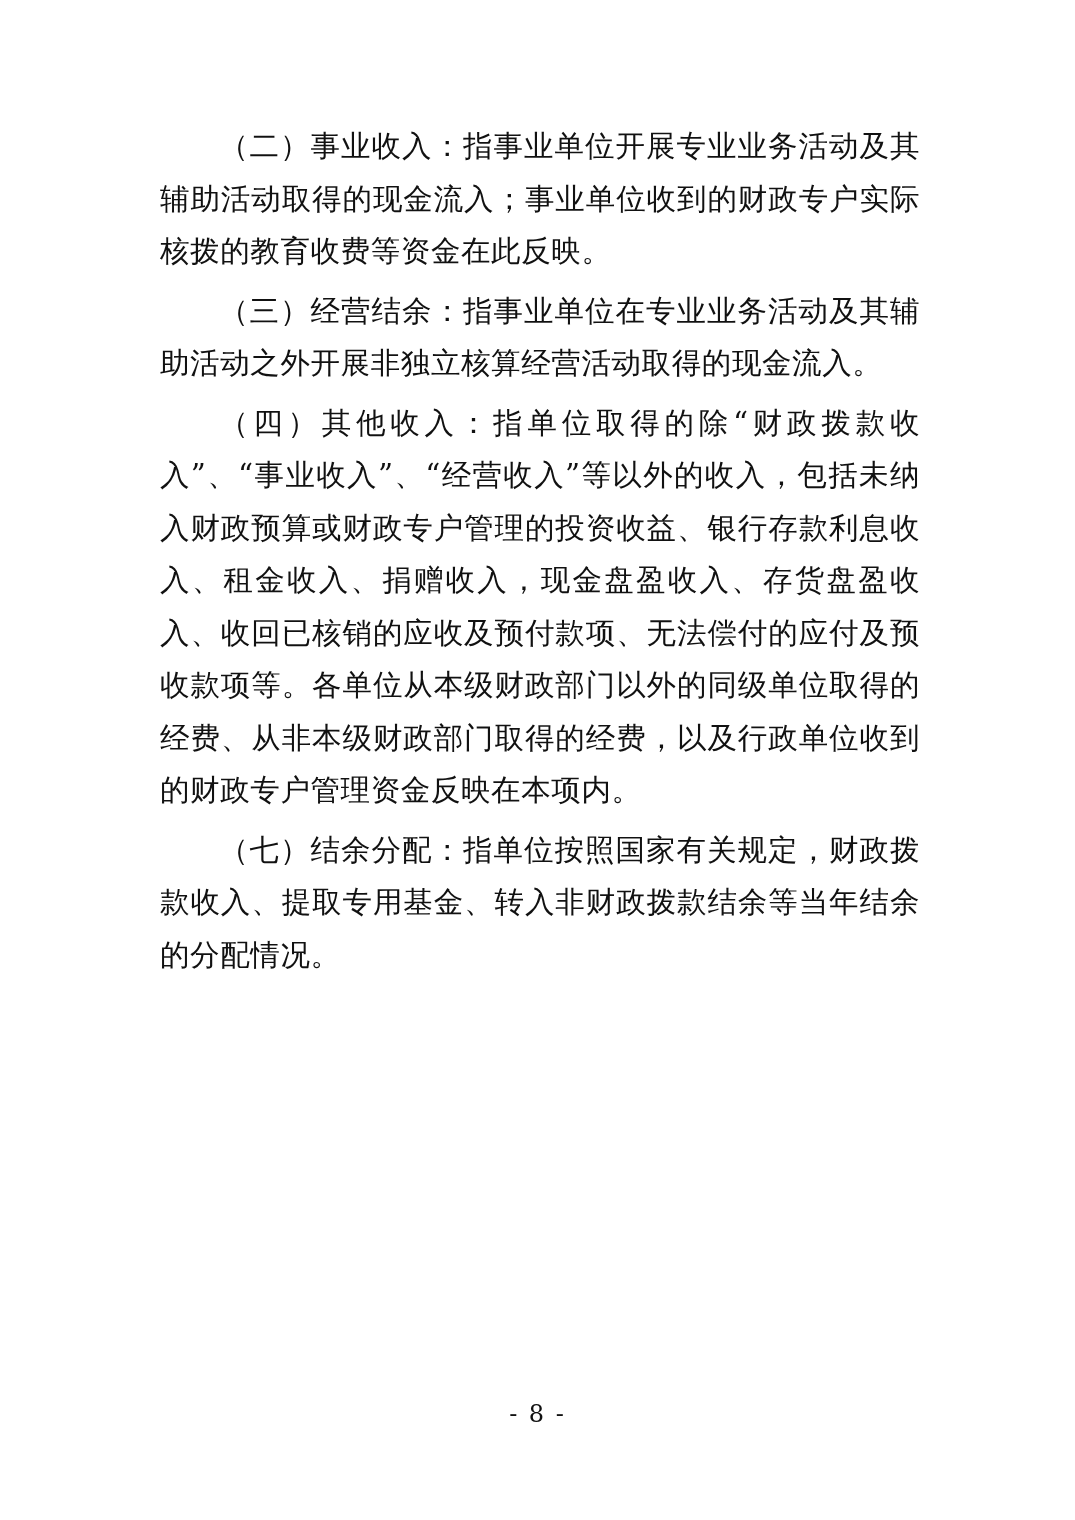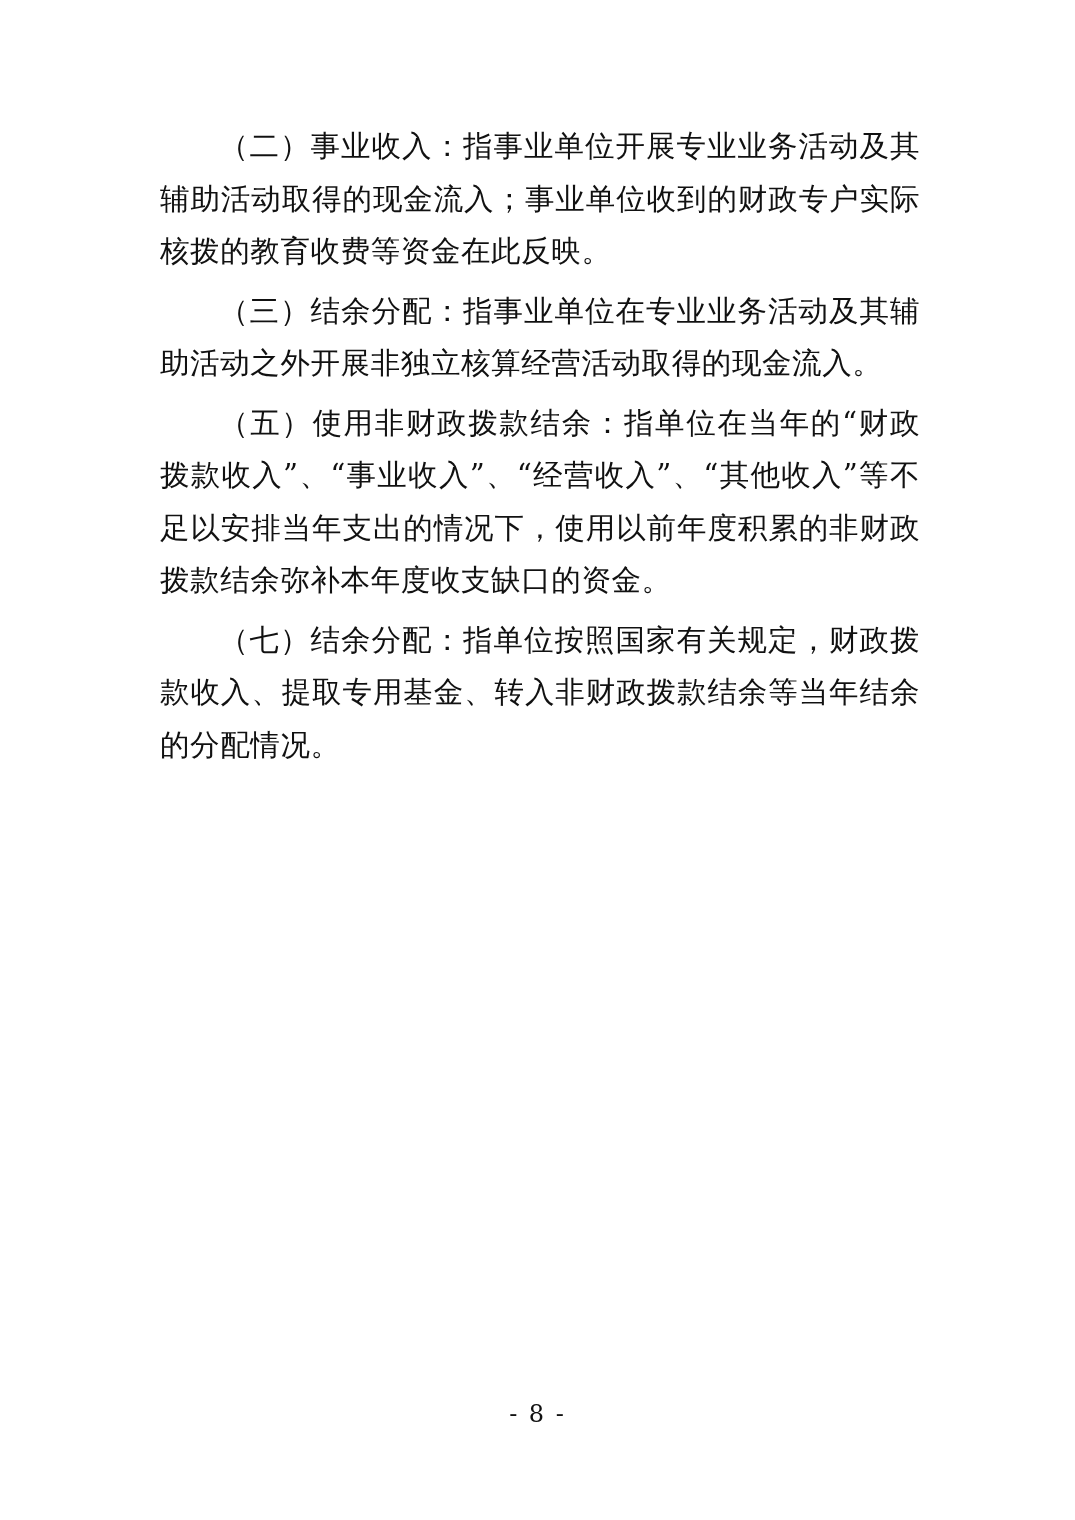--- a/index.html
+++ b/index.html
@@ -48,20 +48,20 @@
     letter-spacing: 2px;
   }
 </style>
 </head>
 <body>
 
 <div class="page">
 
   <div class="content">
     <p class="para">（二）事业收入：指事业单位开展专业业务活动及其辅助活动取得的现金流入；事业单位收到的财政专户实际核拨的教育收费等资金在此反映。</p>
-    <p class="para">（三）结余分配：指事业单位在专业业务活动及其辅助活动之外开展非独立核算经营活动取得的现金流入。</p>
-    <p class="para">（五）使用非财政拨款结余：指单位在当年的“财政拨款收入”、“事业收入”、“经营收入”、“其他收入”等不足以安排当年支出的情况下，使用以前年度积累的非财政拨款结余弥补本年度收支缺口的资金。</p>
+    <p class="para">（三）经营结余：指事业单位在专业业务活动及其辅助活动之外开展非独立核算经营活动取得的现金流入。</p>
+    <p class="para">（四）其他收入：指单位取得的除“财政拨款收入”、“事业收入”、“经营收入”等以外的收入，包括未纳入财政预算或财政专户管理的投资收益、银行存款利息收入、租金收入、捐赠收入，现金盘盈收入、存货盘盈收入、收回已核销的应收及预付款项、无法偿付的应付及预收款项等。各单位从本级财政部门以外的同级单位取得的经费、从非本级财政部门取得的经费，以及行政单位收到的财政专户管理资金反映在本项内。</p>
     <p class="para">（七）结余分配：指单位按照国家有关规定，财政拨款收入、提取专用基金、转入非财政拨款结余等当年结余的分配情况。</p>
   </div>
 
   <div class="footer">- 8 -</div>
 
 </div>
 
 </body></html>

